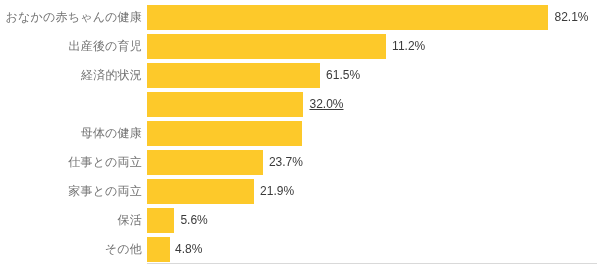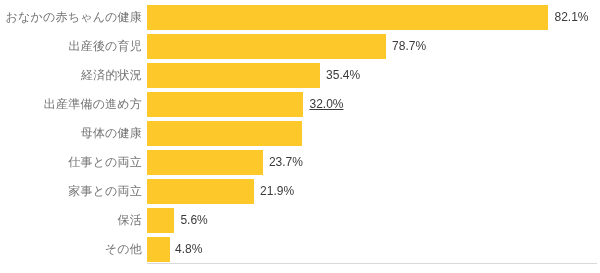--- a/index.html
+++ b/index.html
@@ -87,32 +87,31 @@
         <div class="cat-label">おなかの赤ちゃんの健康</div>
         <div class="bar-track">
           <div class="bar-fill" style="width: 401.469px; background: rgb(253, 201, 42);"></div>
           <div class="bar-value" style="left: 407.469px;">82.1%</div>
         </div>
       </div>
       <div class="bar-row">
         <div class="cat-label">出産後の育児</div>
         <div class="bar-track">
           <div class="bar-fill" style="width: 239.121px; background: rgb(253, 201, 42);"></div>
-          <div class="bar-value" style="left: 245.121px;">78.7%</div>
+          <div class="bar-value" style="left: 245.121px;">11.2%</div>
         </div>
       </div>
       <div class="bar-row">
         <div class="cat-label">経済的状況</div>
         <div class="bar-track">
           <div class="bar-fill" style="width: 173.106px; background: rgb(253, 201, 42);"></div>
-          <div class="bar-value" style="left: 179.106px;">35.4%</div>
+          <div class="bar-value" style="left: 179.106px;">61.5%</div>
         </div>
       </div>
       <div class="bar-row">
-        <div class="cat-label">出産準備の進め方</div>
         <div class="bar-track">
           <div class="bar-fill" style="width: 156.48px; background: rgb(253, 201, 42);"></div>
           <div class="bar-value" style="left: 162.48px; text-decoration: underline;">32.0%</div>
         </div>
       </div>
       <div class="bar-row">
         <div class="cat-label">母体の健康</div>
         <div class="bar-track">
           <div class="bar-fill" style="width: 154.524px; background: rgb(253, 201, 42);"></div>
         </div>

